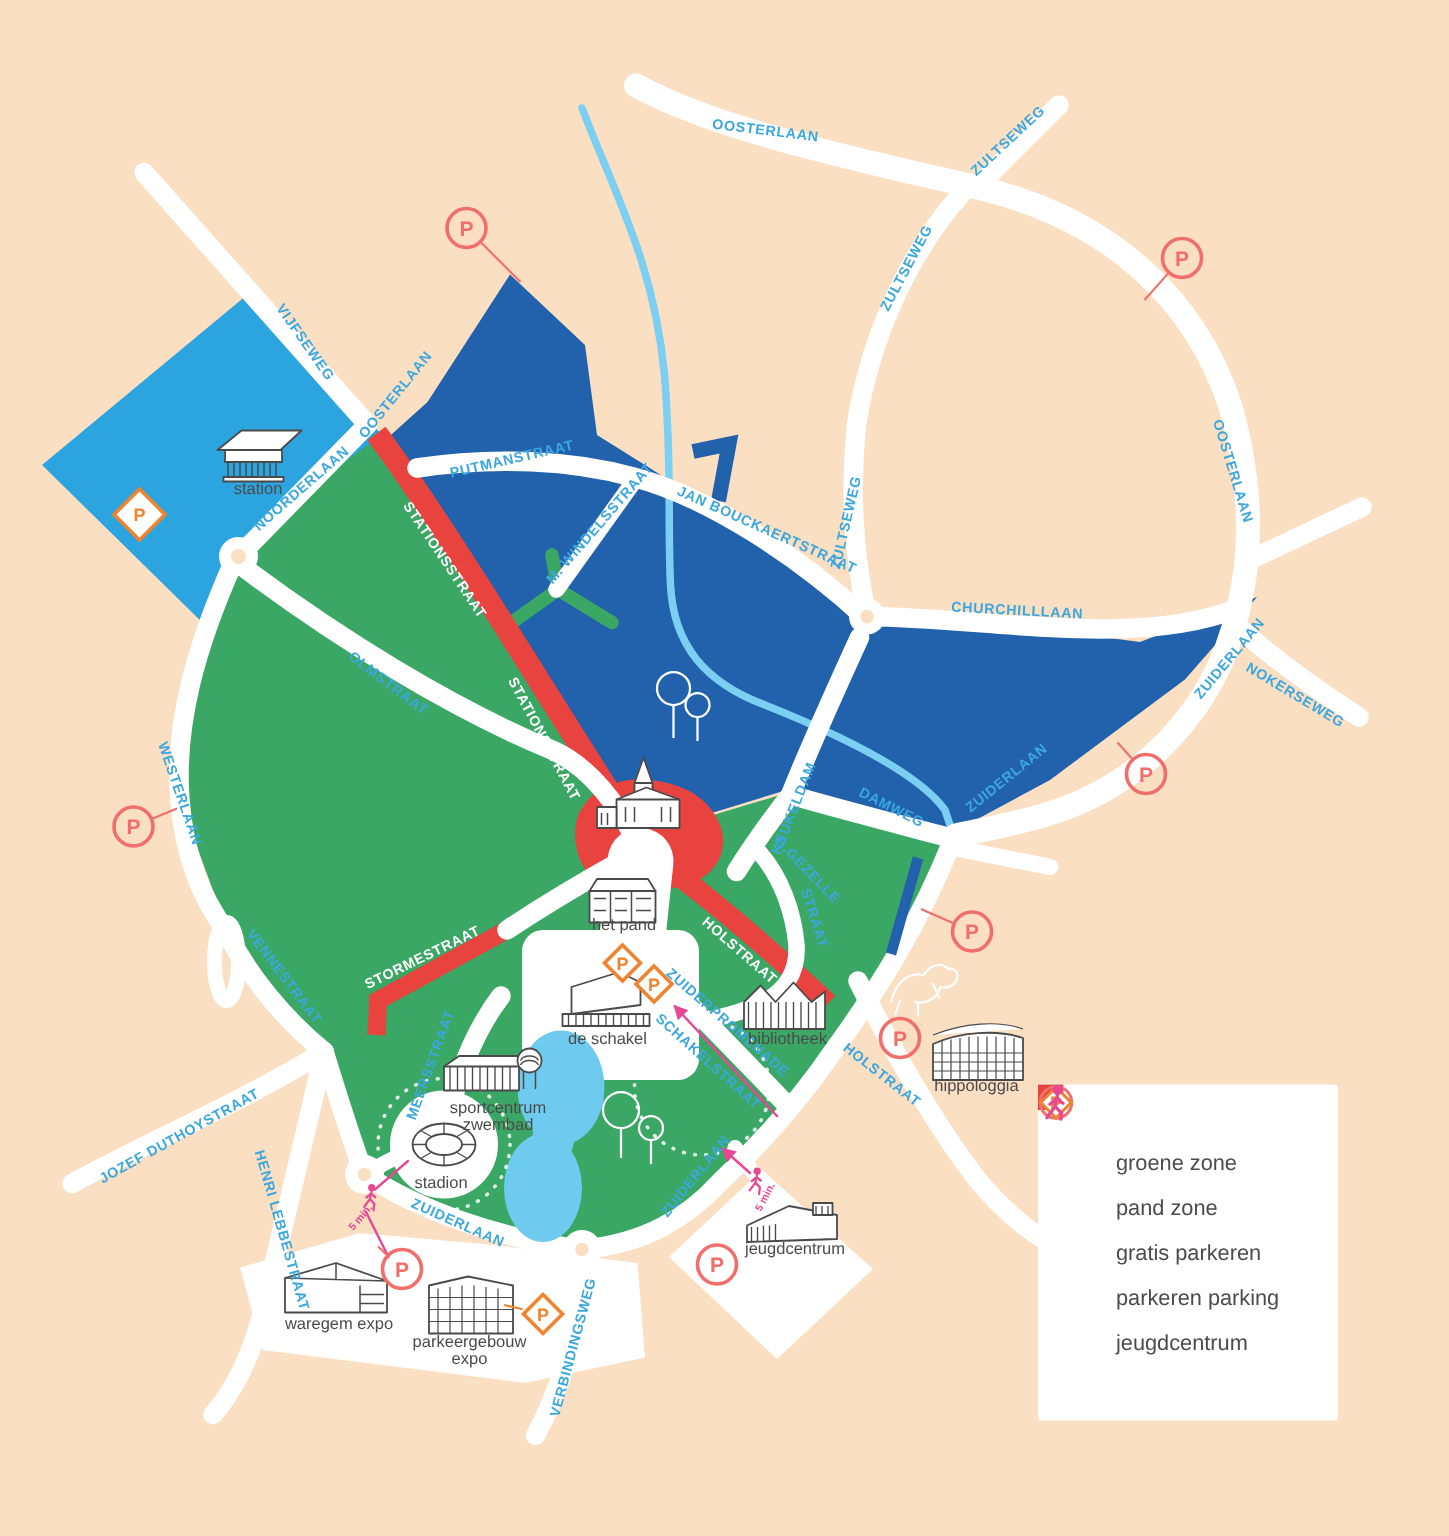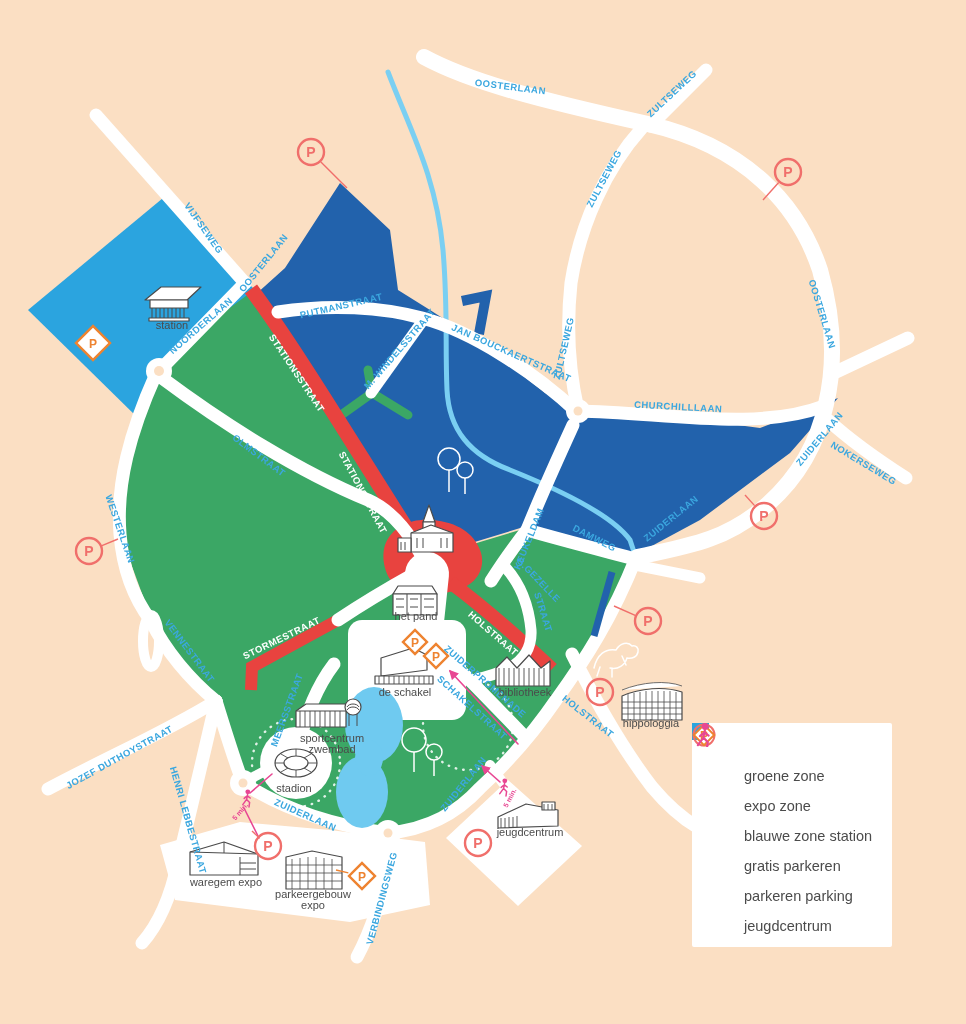--- a/index.html
+++ b/index.html
@@ -322,29 +322,21 @@
           </svg>
     </span>
     <span class="legend-label">groene zone</span>
   </div>
   <div class="legend-row">
     <span class="legend-ic">
       <svg width="17" height="17">
             <rect width="17" height="17" fill="#E8433F"></rect>
           </svg>
     </span>
-    <span class="legend-label">expo zone</span>
-  </div>
-  <div class="legend-row">
-    <span class="legend-ic">
-      <svg width="17" height="17">
-            <rect width="17" height="17" fill="#2BA4DF"></rect>
-          </svg>
-    </span>
-    <span class="legend-label">blauwe zone station</span>
+    <span class="legend-label">pand zone</span>
   </div>
   <div class="legend-row">
     <span class="legend-ic">
       <svg width="24" height="24">
             <circle cx="12" cy="12" r="10.5" fill="none" stroke="#F06F6B" stroke-width="2"></circle>
       <text x="12" y="16.5" text-anchor="middle" fill="#F06F6B" font-family="Liberation Sans, sans-serif" font-weight="bold" font-size="12">P</text>
           </svg>
     </span>
     <span class="legend-label">gratis parkeren</span>
   </div>

